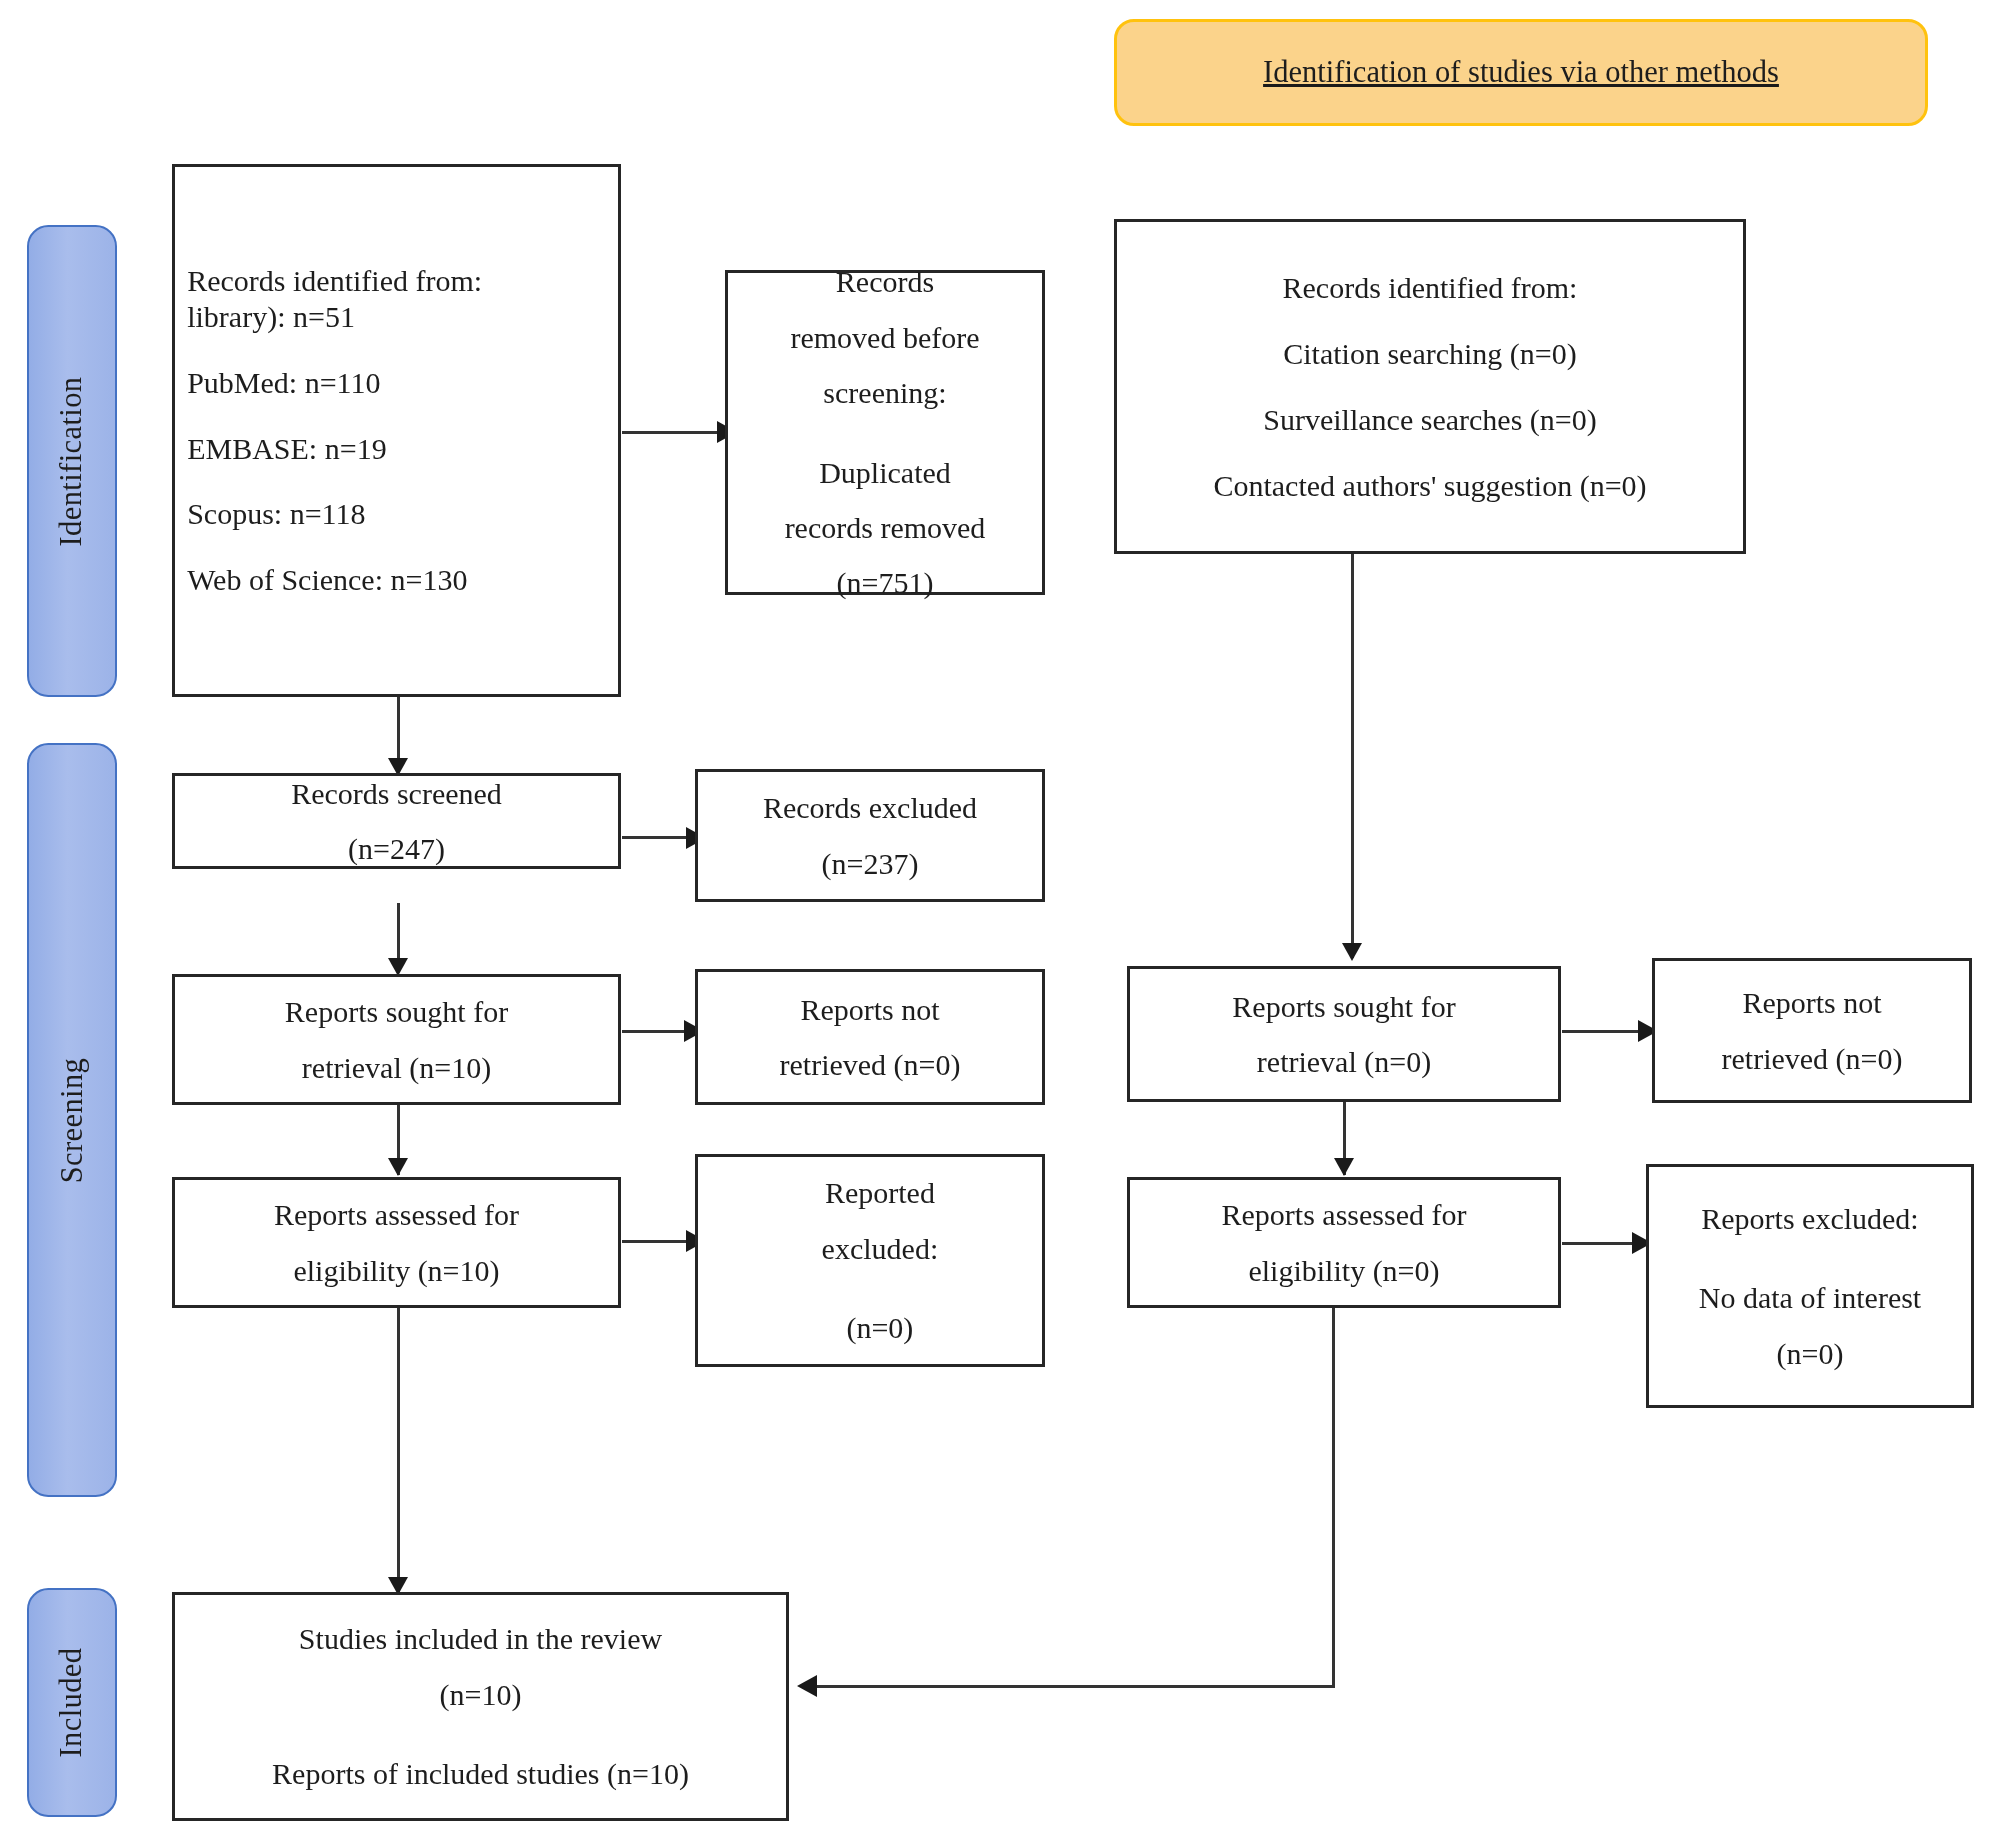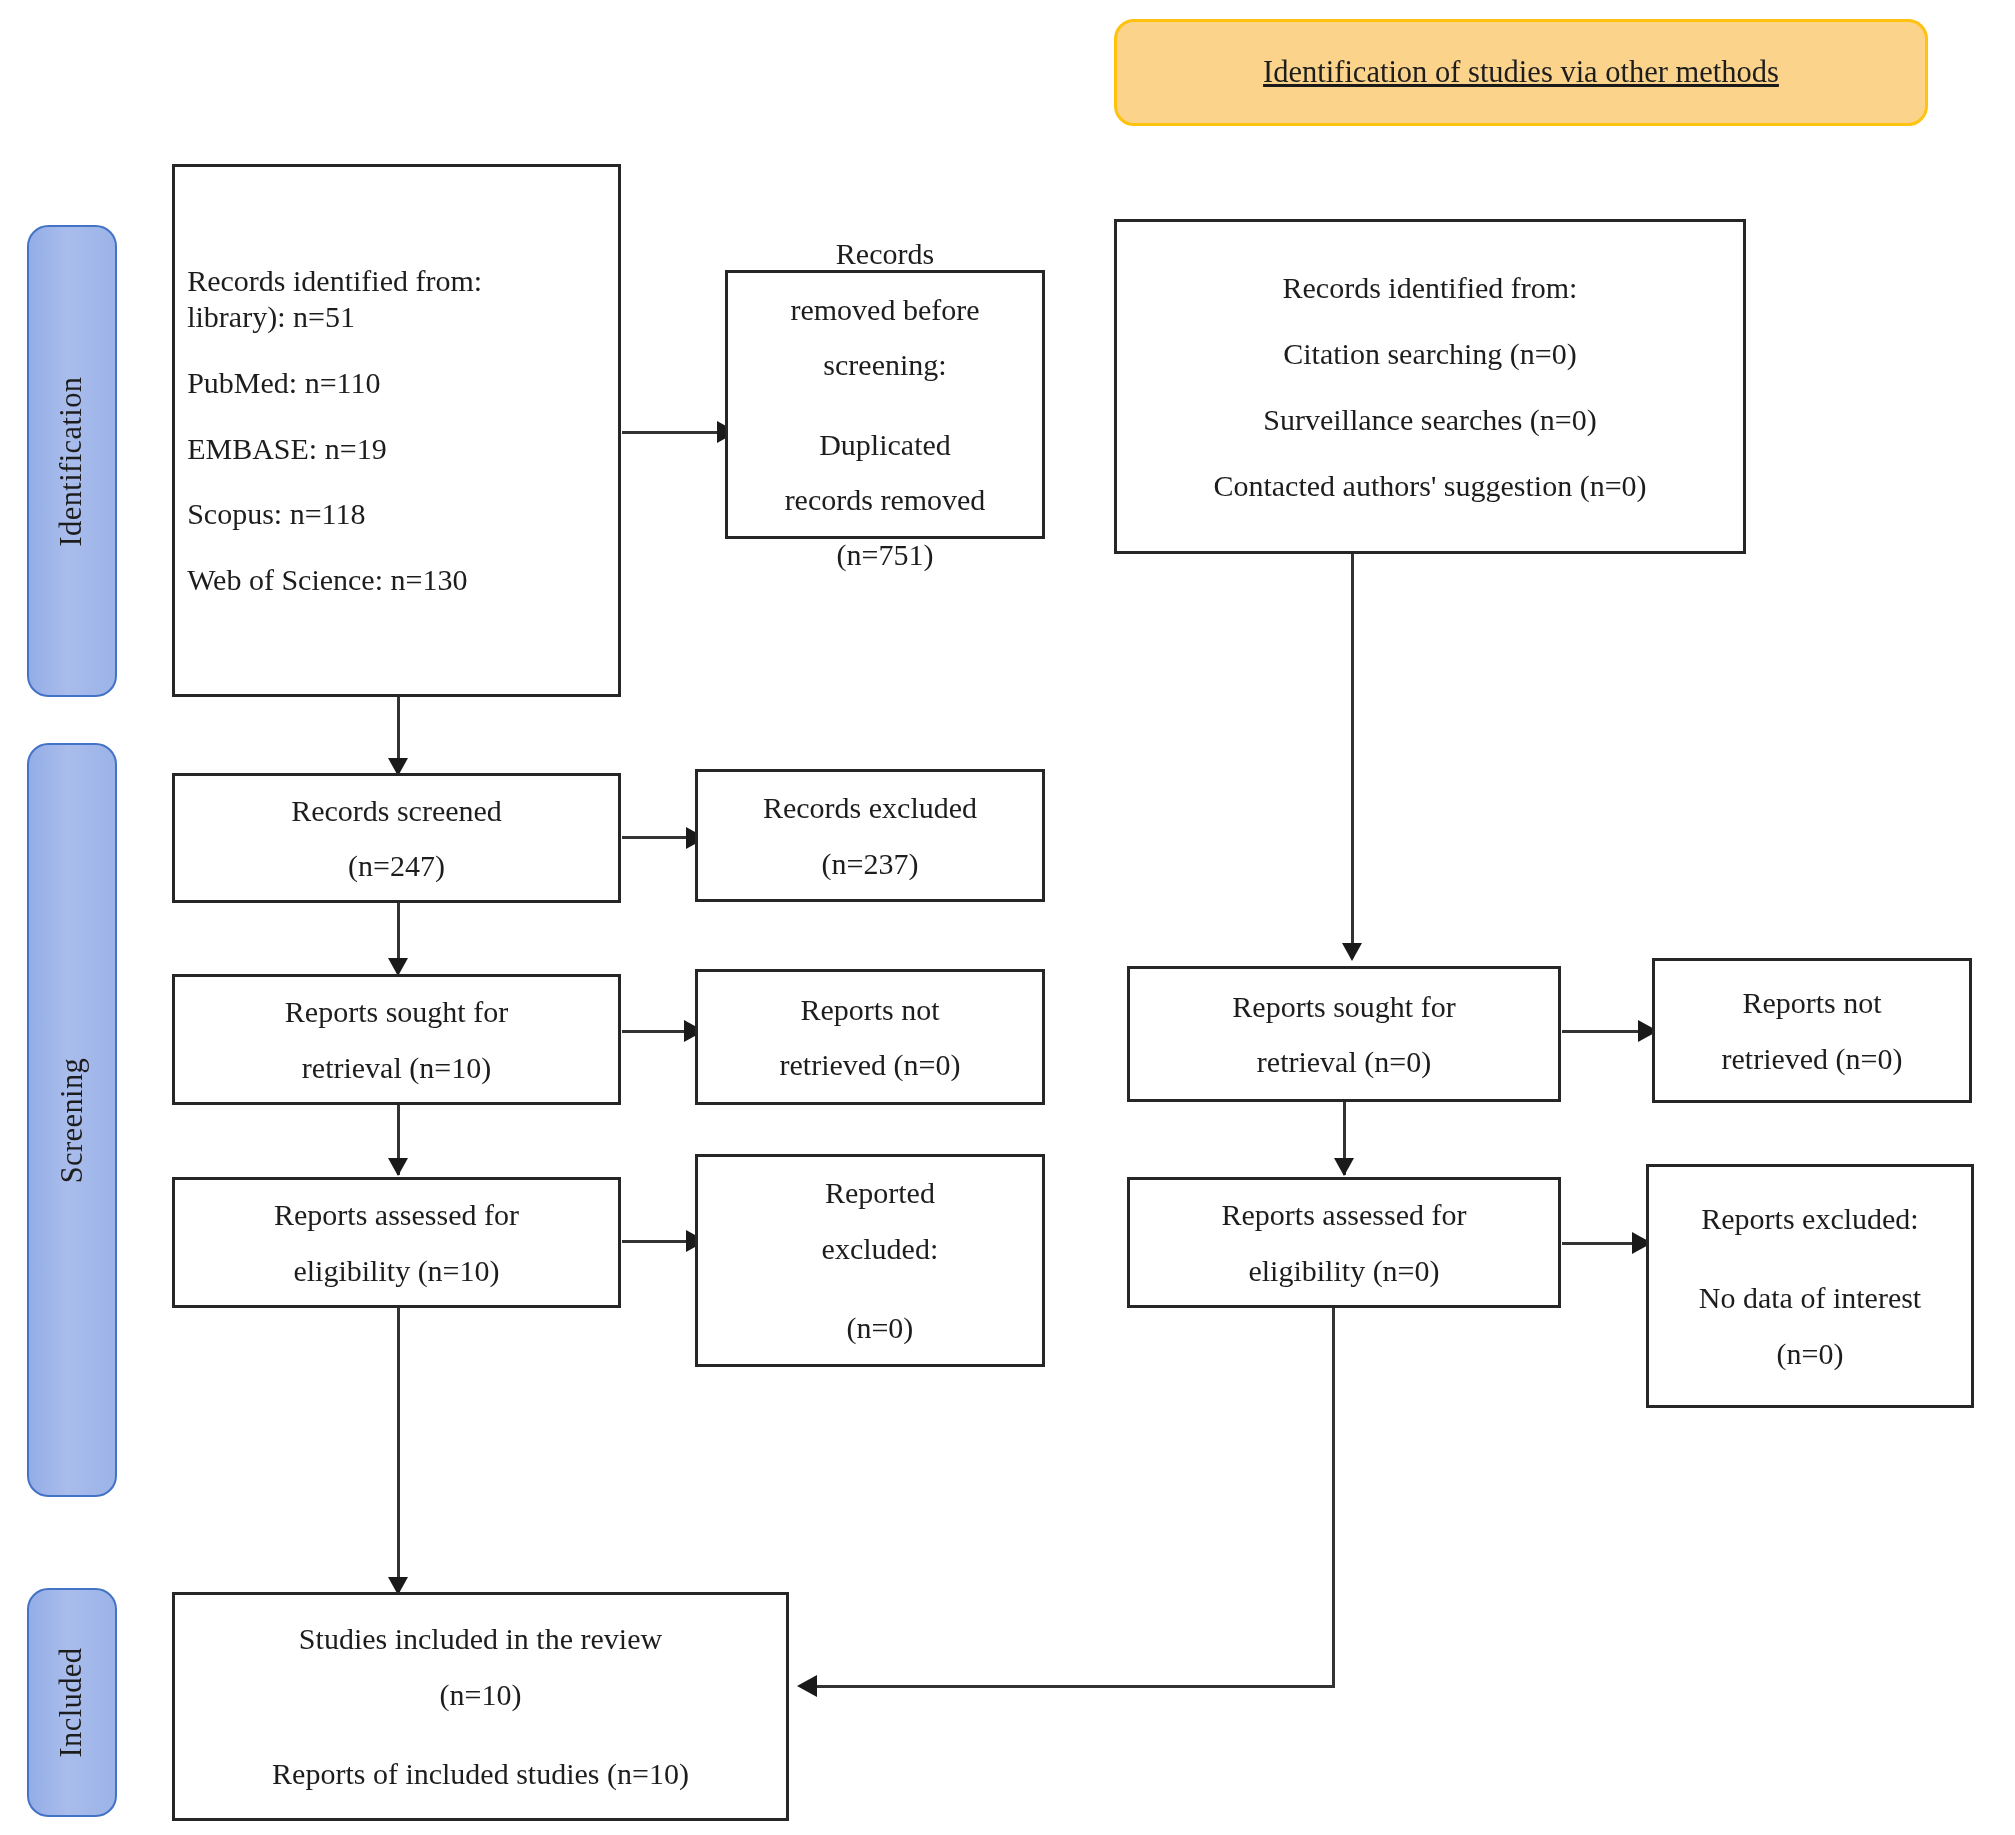--- a/index.html
+++ b/index.html
@@ -141,33 +141,33 @@
     <div class="line">library): n=51</div>
     <div class="line gap-md">PubMed: n=110</div>
     <div class="line gap-md">EMBASE: n=19</div>
     <div class="line gap-md">Scopus: n=118</div>
     <div class="line gap-md">Web of Science: n=130</div>
   </div>
 
   <div class="conn h" style="left:622px; top:431px; width:95px;"></div>
   <div class="arrow-right" style="left:717px; top:421px;"></div>
 
-  <div class="box align-center" style="left:725px; top:270px; width:320px; height:269px;">
+  <div class="box align-center" style="left:725px; top:270px; width:320px; height:325px;">
     <div class="line">Records</div>
     <div class="line gap-sm">removed before</div>
     <div class="line gap-sm">screening:</div>
     <div class="line gap-lg">Duplicated</div>
     <div class="line gap-sm">records removed</div>
     <div class="line gap-sm">(n=751)</div>
   </div>
 
   <div class="conn v" style="left:397px; top:697px; width:3px; height:65px;"></div>
   <div class="arrow-down" style="left:388px; top:758px;"></div>
 
-  <div class="box align-center" style="left:172px; top:773px; width:449px; height:130px;">
+  <div class="box align-center" style="left:172px; top:773px; width:449px; height:96px;">
     <div class="line">Records screened</div>
     <div class="line gap-sm">(n=247)</div>
   </div>
 
   <div class="conn h" style="left:622px; top:836px; width:64px;"></div>
   <div class="arrow-right" style="left:686px; top:827px;"></div>
 
   <div class="box align-center" style="left:695px; top:769px; width:350px; height:133px;">
     <div class="line">Records excluded</div>
     <div class="line gap-sm">(n=237)</div>

